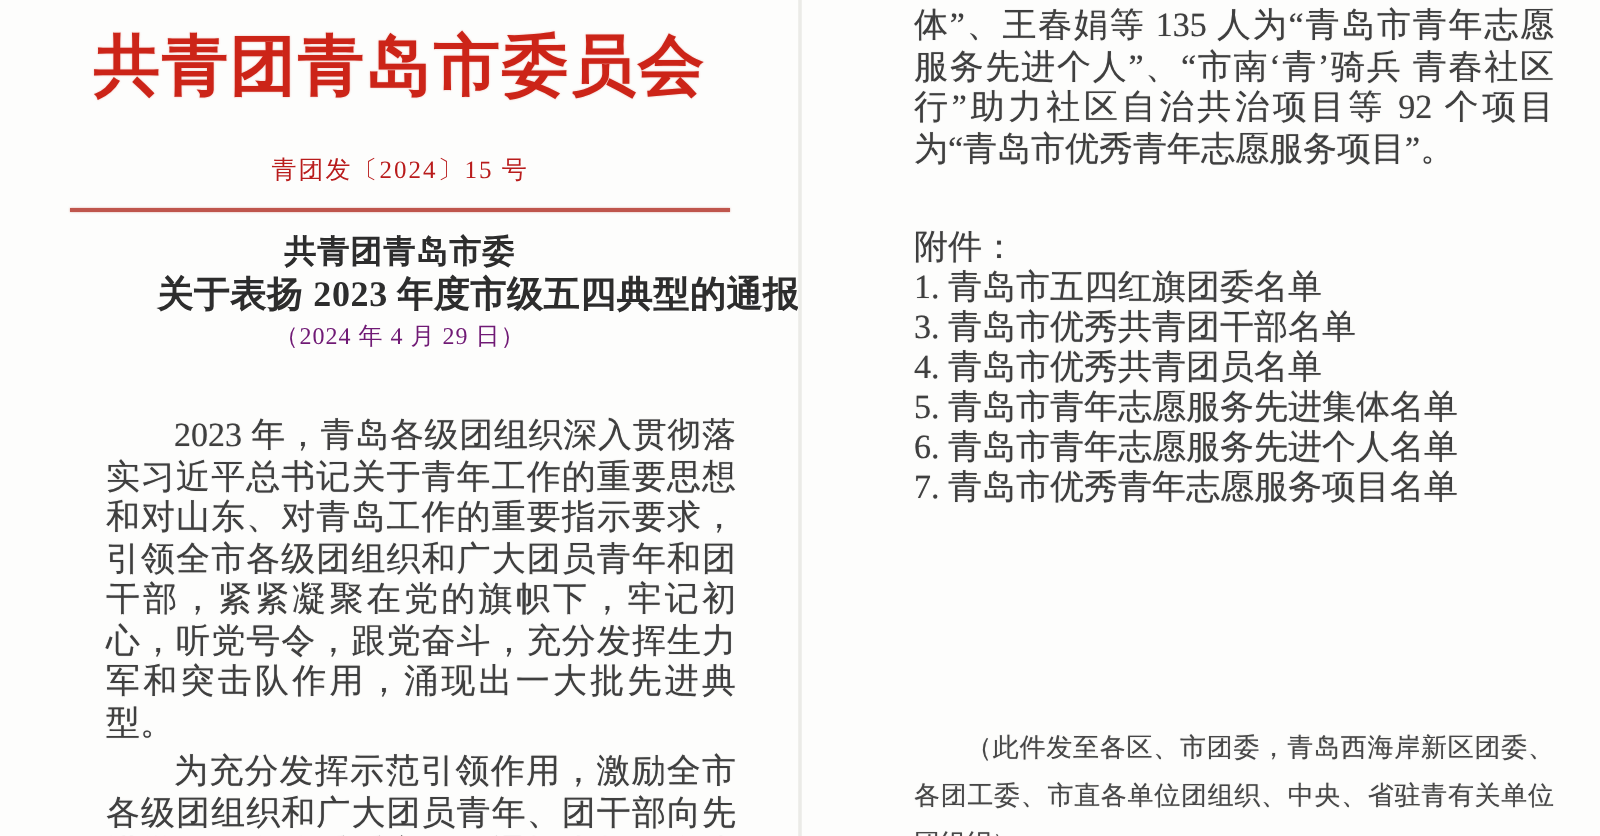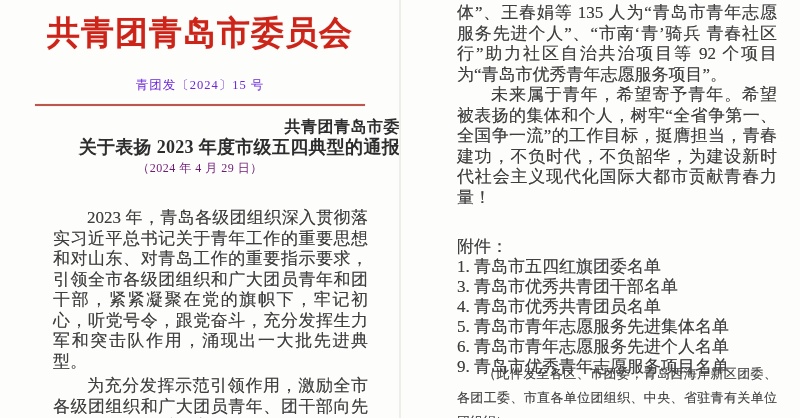--- a/index.html
+++ b/index.html
@@ -31,29 +31,29 @@
   
   .red-header{
     margin-top:11px;text-align:center;
     font-size:33px;font-weight:bold;letter-spacing:1px;
     color:var(--header-red);
     text-shadow:0 0 1px rgba(204,36,24,.35);
     white-space:nowrap;
   }
   .doc-no{
     margin-top:21px;text-align:center;
-    font-size:12.5px;letter-spacing:1px;color:#6d28d9;
+    font-size:12.5px;letter-spacing:1px;color:#b91c1c;
   }
   .red-rule{
     width:330px;height:2px;margin:10px auto 0 auto;
     background:var(--rule-red);
     box-shadow:0 0 1px rgba(191,86,77,.6);
   }
   .title-block{margin-top:11px;text-align:center;color:var(--title-text);}
-  .title-l1{font-size:16px;font-weight:bold;line-height:20px;letter-spacing:.5px;text-align:right;}
+  .title-l1{font-size:16px;font-weight:bold;line-height:20px;letter-spacing:.5px;}
   .title-l2{font-size:18px;font-weight:bold;line-height:20px;letter-spacing:.3px;text-align:right;}
   .doc-date{font-size:12px;line-height:17px;margin-top:3px;color:#701a75;letter-spacing:.5px;}
   .body-text{
     font-size:17px;line-height:20.5px;text-align:justify;
     color:var(--body-text);
     text-shadow:0 0 .4px rgba(63,63,63,.55);
   }
   .page-left .body-text{margin:31px 32px 0 53px;}
   .indent{text-indent:2em;}
   .p-gap{margin-top:4px;}
@@ -88,30 +88,29 @@
     </div>
     <div class="body-text">
       <p class="indent">2023 年，青岛各级团组织深入贯彻落实习近平总书记关于青年工作的重要思想和对山东、对青岛工作的重要指示要求，引领全市各级团组织和广大团员青年和团干部，紧紧凝聚在党的旗帜下，牢记初心，听党号令，跟党奋斗，充分发挥生力军和突击队作用，涌现出一大批先进典型。</p>
       <p class="indent p-gap">为充分发挥示范引领作用，激励全市各级团组织和广大团员青年、团干部向先进学习、向优秀看齐，现通报表扬西海岸新区团委等 78 个团组织为“青岛市五四红旗团委”、青岛市实验小学团支部等 110 个团组织为“青岛市五四红旗团支部”、马志城等 170 人为“青岛市优秀共青团员”、丁玲等 148 人为“青岛市优</p>
     </div>
   </div>
 
   <div class="page page-right">
     <div class="body-text">
       <p>体”、王春娟等 135 人为“青岛市青年志愿服务先进个人”、“市南‘青’骑兵  青春社区行”助力社区自治共治项目等 92 个项目为“青岛市优秀青年志愿服务项目”。</p>
-      <p class="indent">未来属于青年，希望寄予青年。希望被表扬的集体和个人，树牢“全省争第一、全国争一流”的工作目标，挺膺担当，青春建功，不负时代，不负韶华，为建设新时代社会主义现代化国际大都市贡献青春力量！</p>
       <div class="attachments">
         <span class="att-label">附件：</span>
         <div class="att-items">
           <div class="att-item">1. 青岛市五四红旗团委名单</div>
           <div class="att-item">3. 青岛市优秀共青团干部名单</div>
           <div class="att-item">4. 青岛市优秀共青团员名单</div>
           <div class="att-item">5. 青岛市青年志愿服务先进集体名单</div>
           <div class="att-item">6. 青岛市青年志愿服务先进个人名单</div>
-          <div class="att-item">9. 青岛市优秀青年志愿服务项目名单</div>
+          <div class="att-item">7. 青岛市优秀青年志愿服务项目名单</div>
         </div>
       </div>
     </div>
     <p class="dist-note">（此件发至各区、市团委，青岛西海岸新区团委、各团工委、市直各单位团组织、中央、省驻青有关单位团组织）</p>
   </div>
 
   <div class="page-seam"></div>
 </div>
 
 </body></html>

